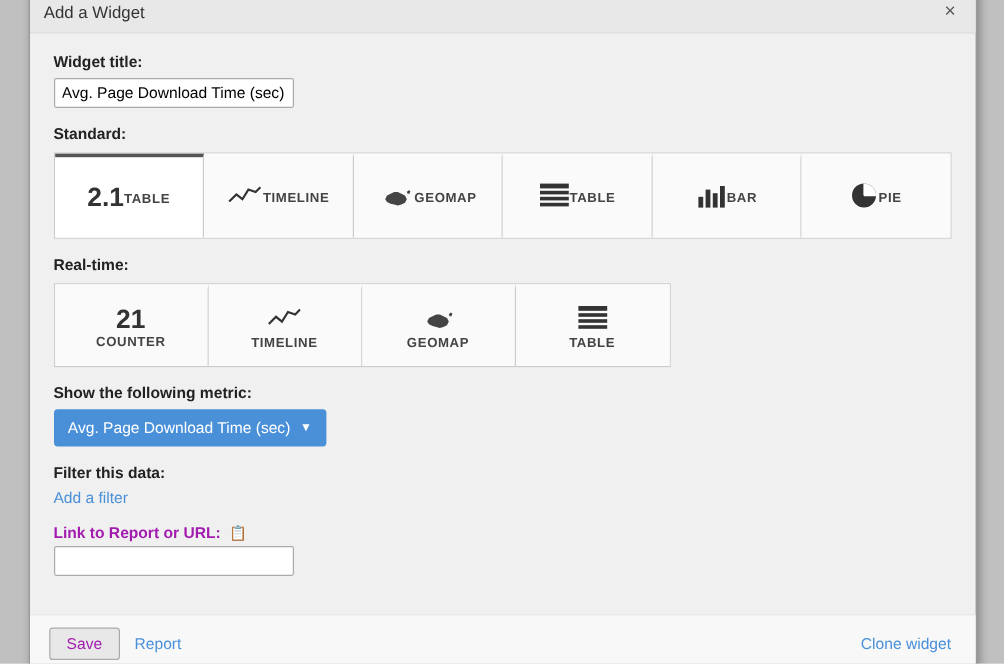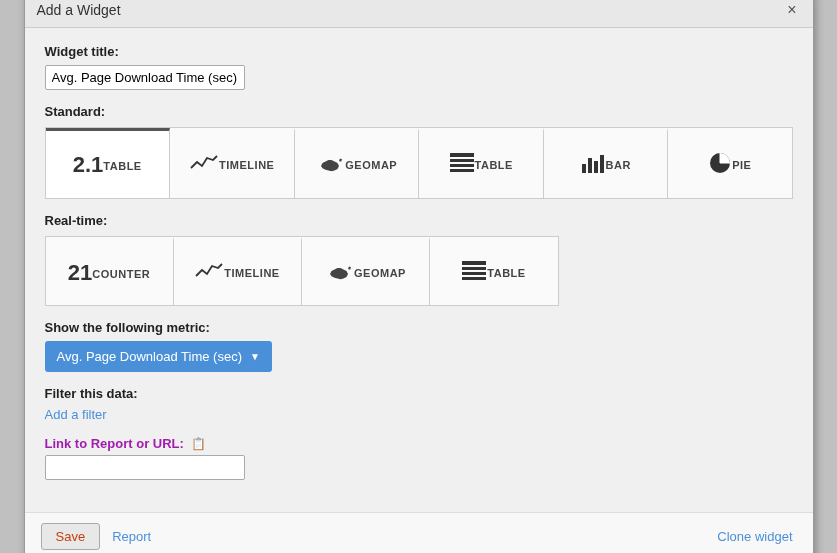--- a/index.html
+++ b/index.html
@@ -123,21 +123,21 @@
       display: flex;
       border: 1px solid #ccc;
       margin-bottom: 14px;
       background: #fff;
       width: fit-content;
     }
     .realtime-option {
       width: 128px;
       padding: 12px 8px;
       display: flex;
-      flex-direction: row;
+      flex-direction: column;
       align-items: center;
       justify-content: center;
       cursor: pointer;
       border-right: 1px solid #ccc;
       background: #fafafa;
       min-height: 68px;
     }
     .realtime-option:last-child { border-right: none; }
     .realtime-option:not(.selected) {
       border-top: 3px solid transparent;
@@ -212,21 +212,21 @@
       gap: 8px;
       align-items: center;
     }
     .save-btn {
       background: #e8e8e8;
       border: 1px solid #aaa;
       border-radius: 3px;
       padding: 5px 14px;
       font-size: 13px;
       cursor: pointer;
-      color: #c2410c;
+      color: #a21caf;
     }
     .cancel-btn {
       background: none;
       border: none;
       color: #4a90d9;
       font-size: 13px;
       cursor: pointer;
       padding: 5px 4px;
     }
     .clone-btn {

